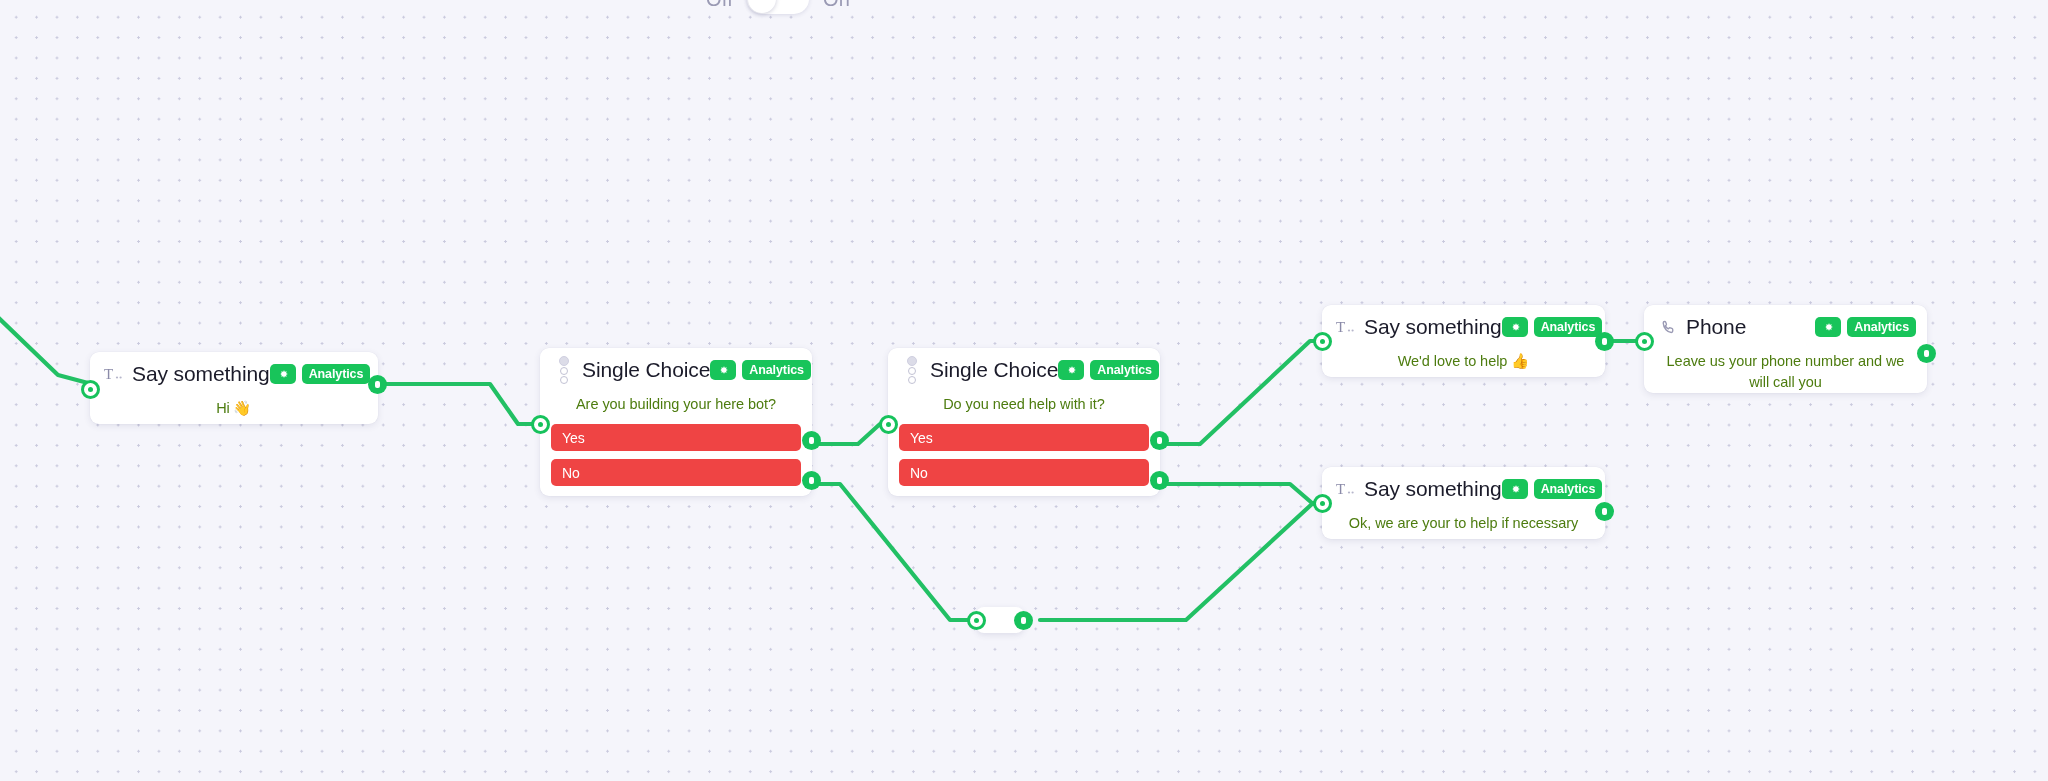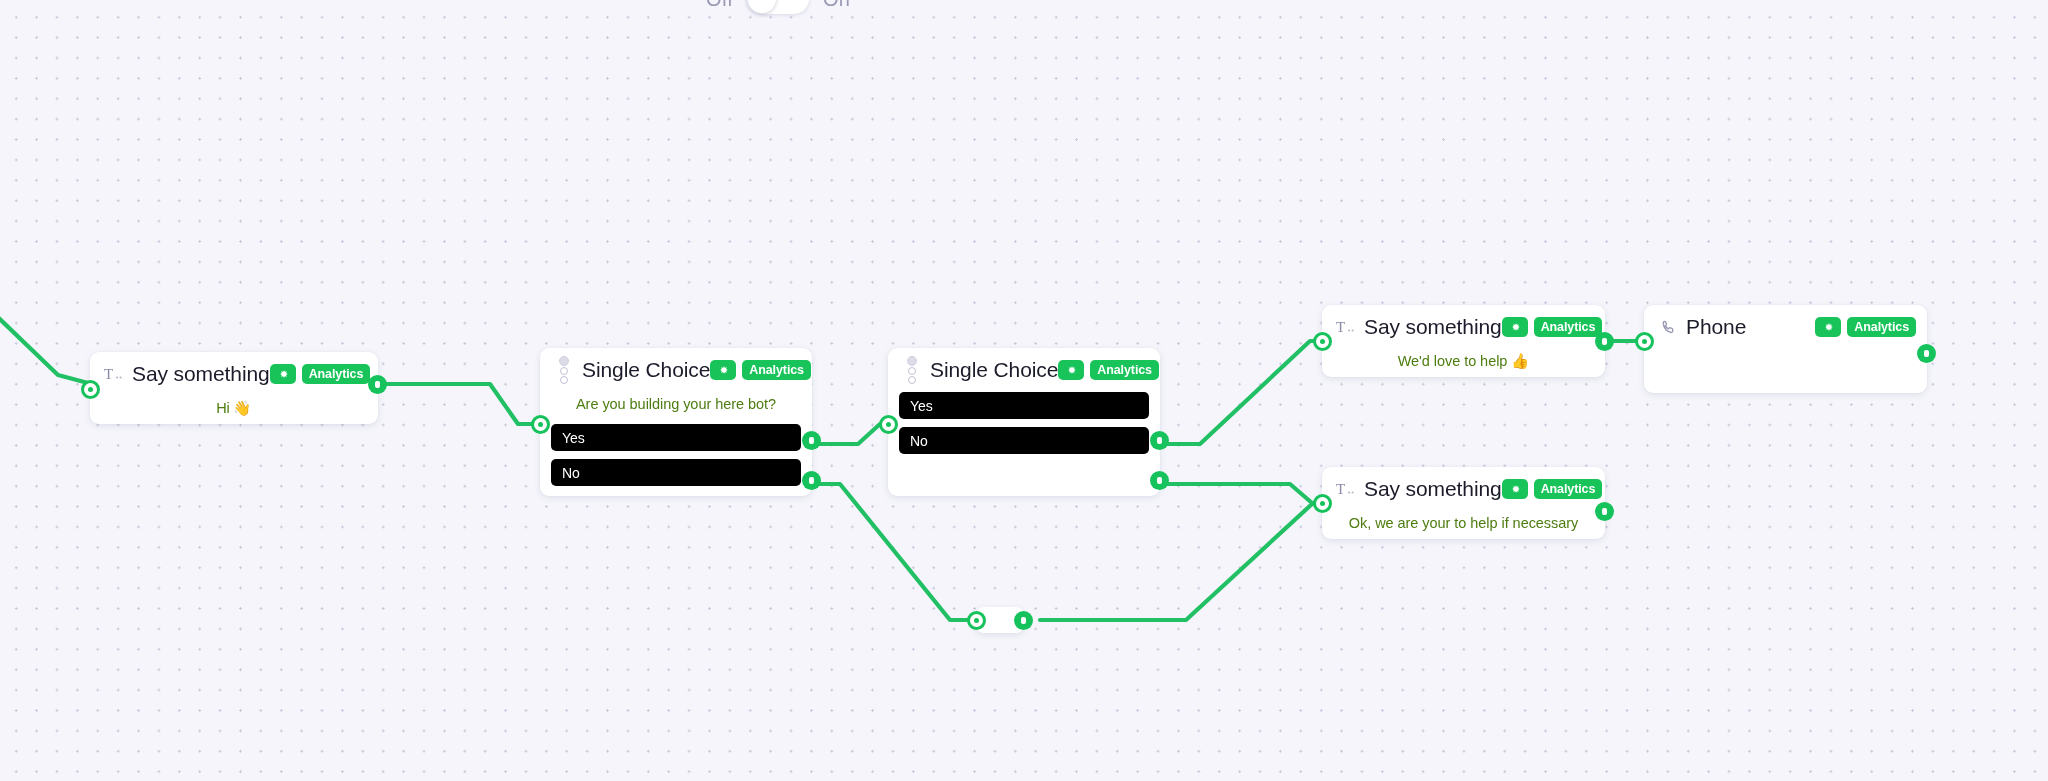--- a/index.html
+++ b/index.html
@@ -113,21 +113,21 @@
   .choice-list {
     padding: 0 11px 11px 11px;
     display: flex;
     flex-direction: column;
     gap: 8px;
   }
 
   .choice {
     height: 27px;
     border-radius: 5px;
-    background: #000000;
+    background: #ef4444;
     color: #ffffff;
     font-size: 14px;
     display: flex;
     align-items: center;
     padding-left: 11px;
     cursor: pointer;
     letter-spacing: -0.05px;
   }
 
   
@@ -335,20 +335,23 @@
       <span class="node-title">Single Choice</span>
       <span class="head-actions">
         <span class="gear-btn">
           <svg width="12" height="12" viewBox="0 0 24 24" fill="#ffffff">
             <path d="M12 8a4 4 0 100 8 4 4 0 000-8zm9 4.6v-1.2l-2-.5a7.3 7.3 0 00-.7-1.7l1.1-1.7-0.9-.9-1.7 1.1a7.3 7.3 0 00-1.7-.7l-.5-2h-1.2l-.5 2a7.3 7.3 0 00-1.7.7L9.5 6.6l-.9.9 1.1 1.7a7.3 7.3 0 00-.7 1.7l-2 .5v1.2l2 .5c.16.6.4 1.16.7 1.7l-1.1 1.7.9.9 1.7-1.1c.54.3 1.1.54 1.7.7l.5 2h1.2l.5-2c.6-.16 1.16-.4 1.7-.7l1.7 1.1.9-.9-1.1-1.7c.3-.54.54-1.1.7-1.7l2-.5z"></path>
           </svg>
         </span>
         <span class="analytics-badge">Analytics</span>
       </span>
     </div>
+    <div class="node-body" style="padding-bottom:9px;">
+      <div class="body-text">Do you need help with it?</div>
+    </div>
     <div class="choice-list">
       <div class="choice">Yes</div>
       <div class="choice">No</div>
     </div>
     <span class="port port-in" style="left:-9px; top:67px;"></span>
     <span class="port port-out" style="right:-9px; top:83px;"></span>
     <span class="port port-out" style="right:-9px; top:123px;"></span>
   </div>
 
   <div class="node" style="left:1322px; top:305px; width:283px; height:72px;">
@@ -413,20 +416,23 @@
       <span class="node-title">Phone</span>
       <span class="head-actions">
         <span class="gear-btn">
           <svg width="12" height="12" viewBox="0 0 24 24" fill="#ffffff">
             <path d="M12 8a4 4 0 100 8 4 4 0 000-8zm9 4.6v-1.2l-2-.5a7.3 7.3 0 00-.7-1.7l1.1-1.7-0.9-.9-1.7 1.1a7.3 7.3 0 00-1.7-.7l-.5-2h-1.2l-.5 2a7.3 7.3 0 00-1.7.7L9.5 6.6l-.9.9 1.1 1.7a7.3 7.3 0 00-.7 1.7l-2 .5v1.2l2 .5c.16.6.4 1.16.7 1.7l-1.1 1.7.9.9 1.7-1.1c.54.3 1.1.54 1.7.7l.5 2h1.2l.5-2c.6-.16 1.16-.4 1.7-.7l1.7 1.1.9-.9-1.1-1.7c.3-.54.54-1.1.7-1.7l2-.5z"></path>
           </svg>
         </span>
         <span class="analytics-badge">Analytics</span>
       </span>
     </div>
+    <div class="node-body" style="padding-left:22px; padding-right:22px;">
+      <div class="body-text">Leave us your phone number and we will call you</div>
+    </div>
     <span class="port port-in" style="left:-9px; top:27px;"></span>
     <span class="port port-out" style="right:-9px; top:39px;"></span>
   </div>
 
   <div class="merge-node" style="left:976px; top:607px;">
     <span class="port port-in" style="left:-9px; top:4px;"></span>
     <span class="port port-out" style="right:-9px; top:4px;"></span>
   </div>
 
 </div>

